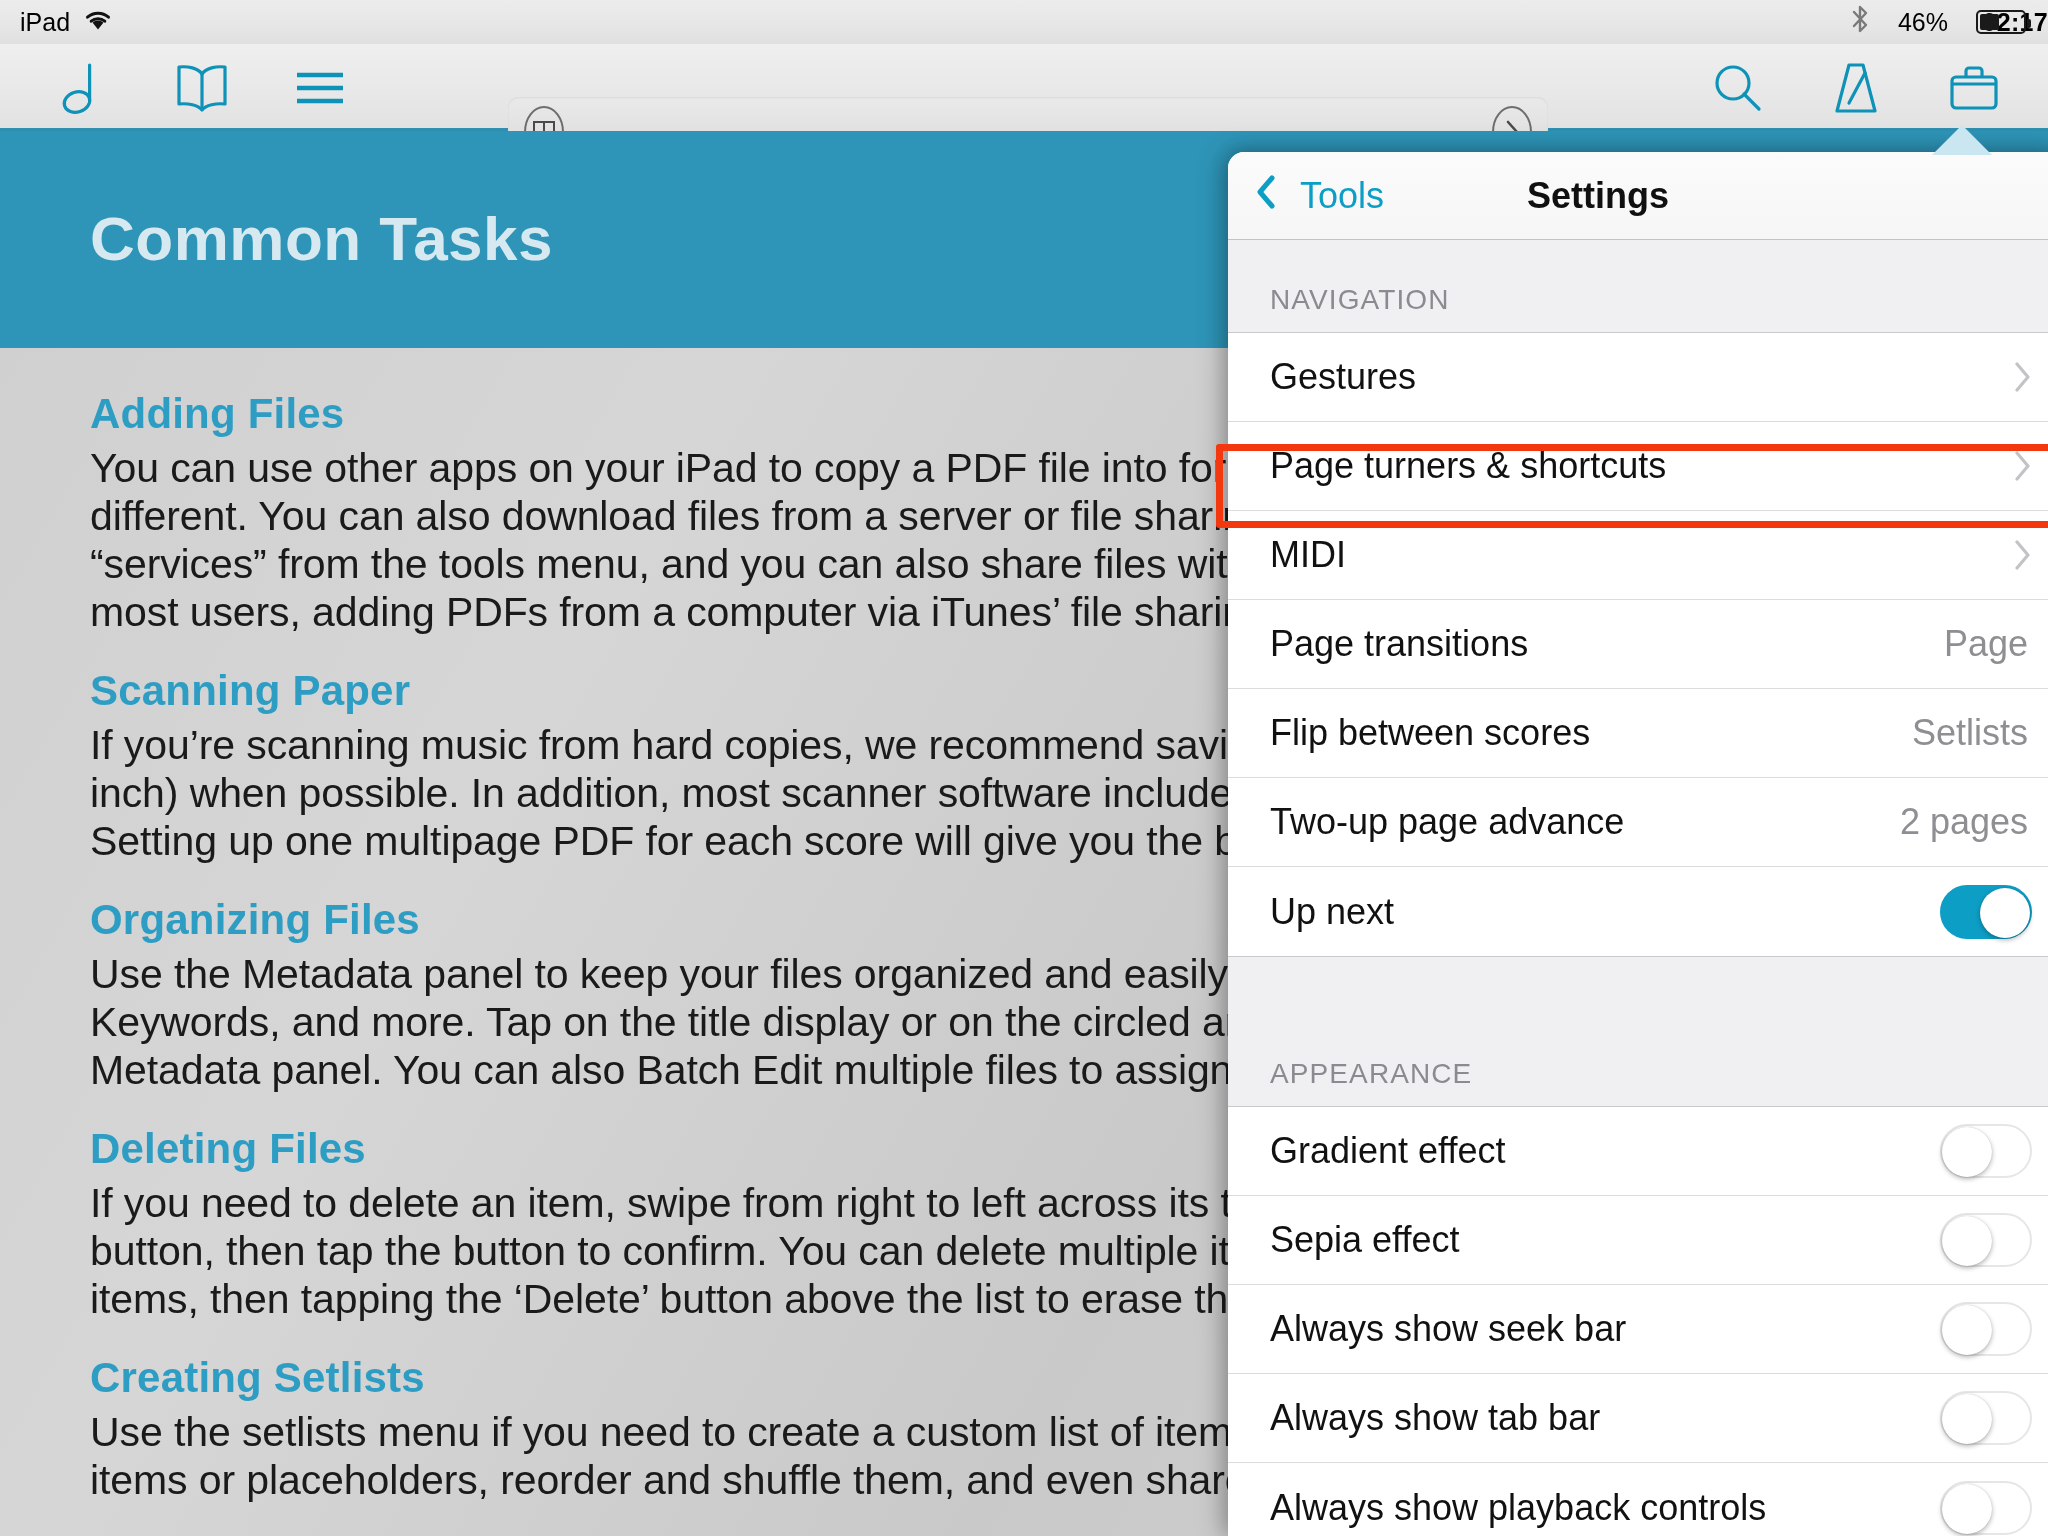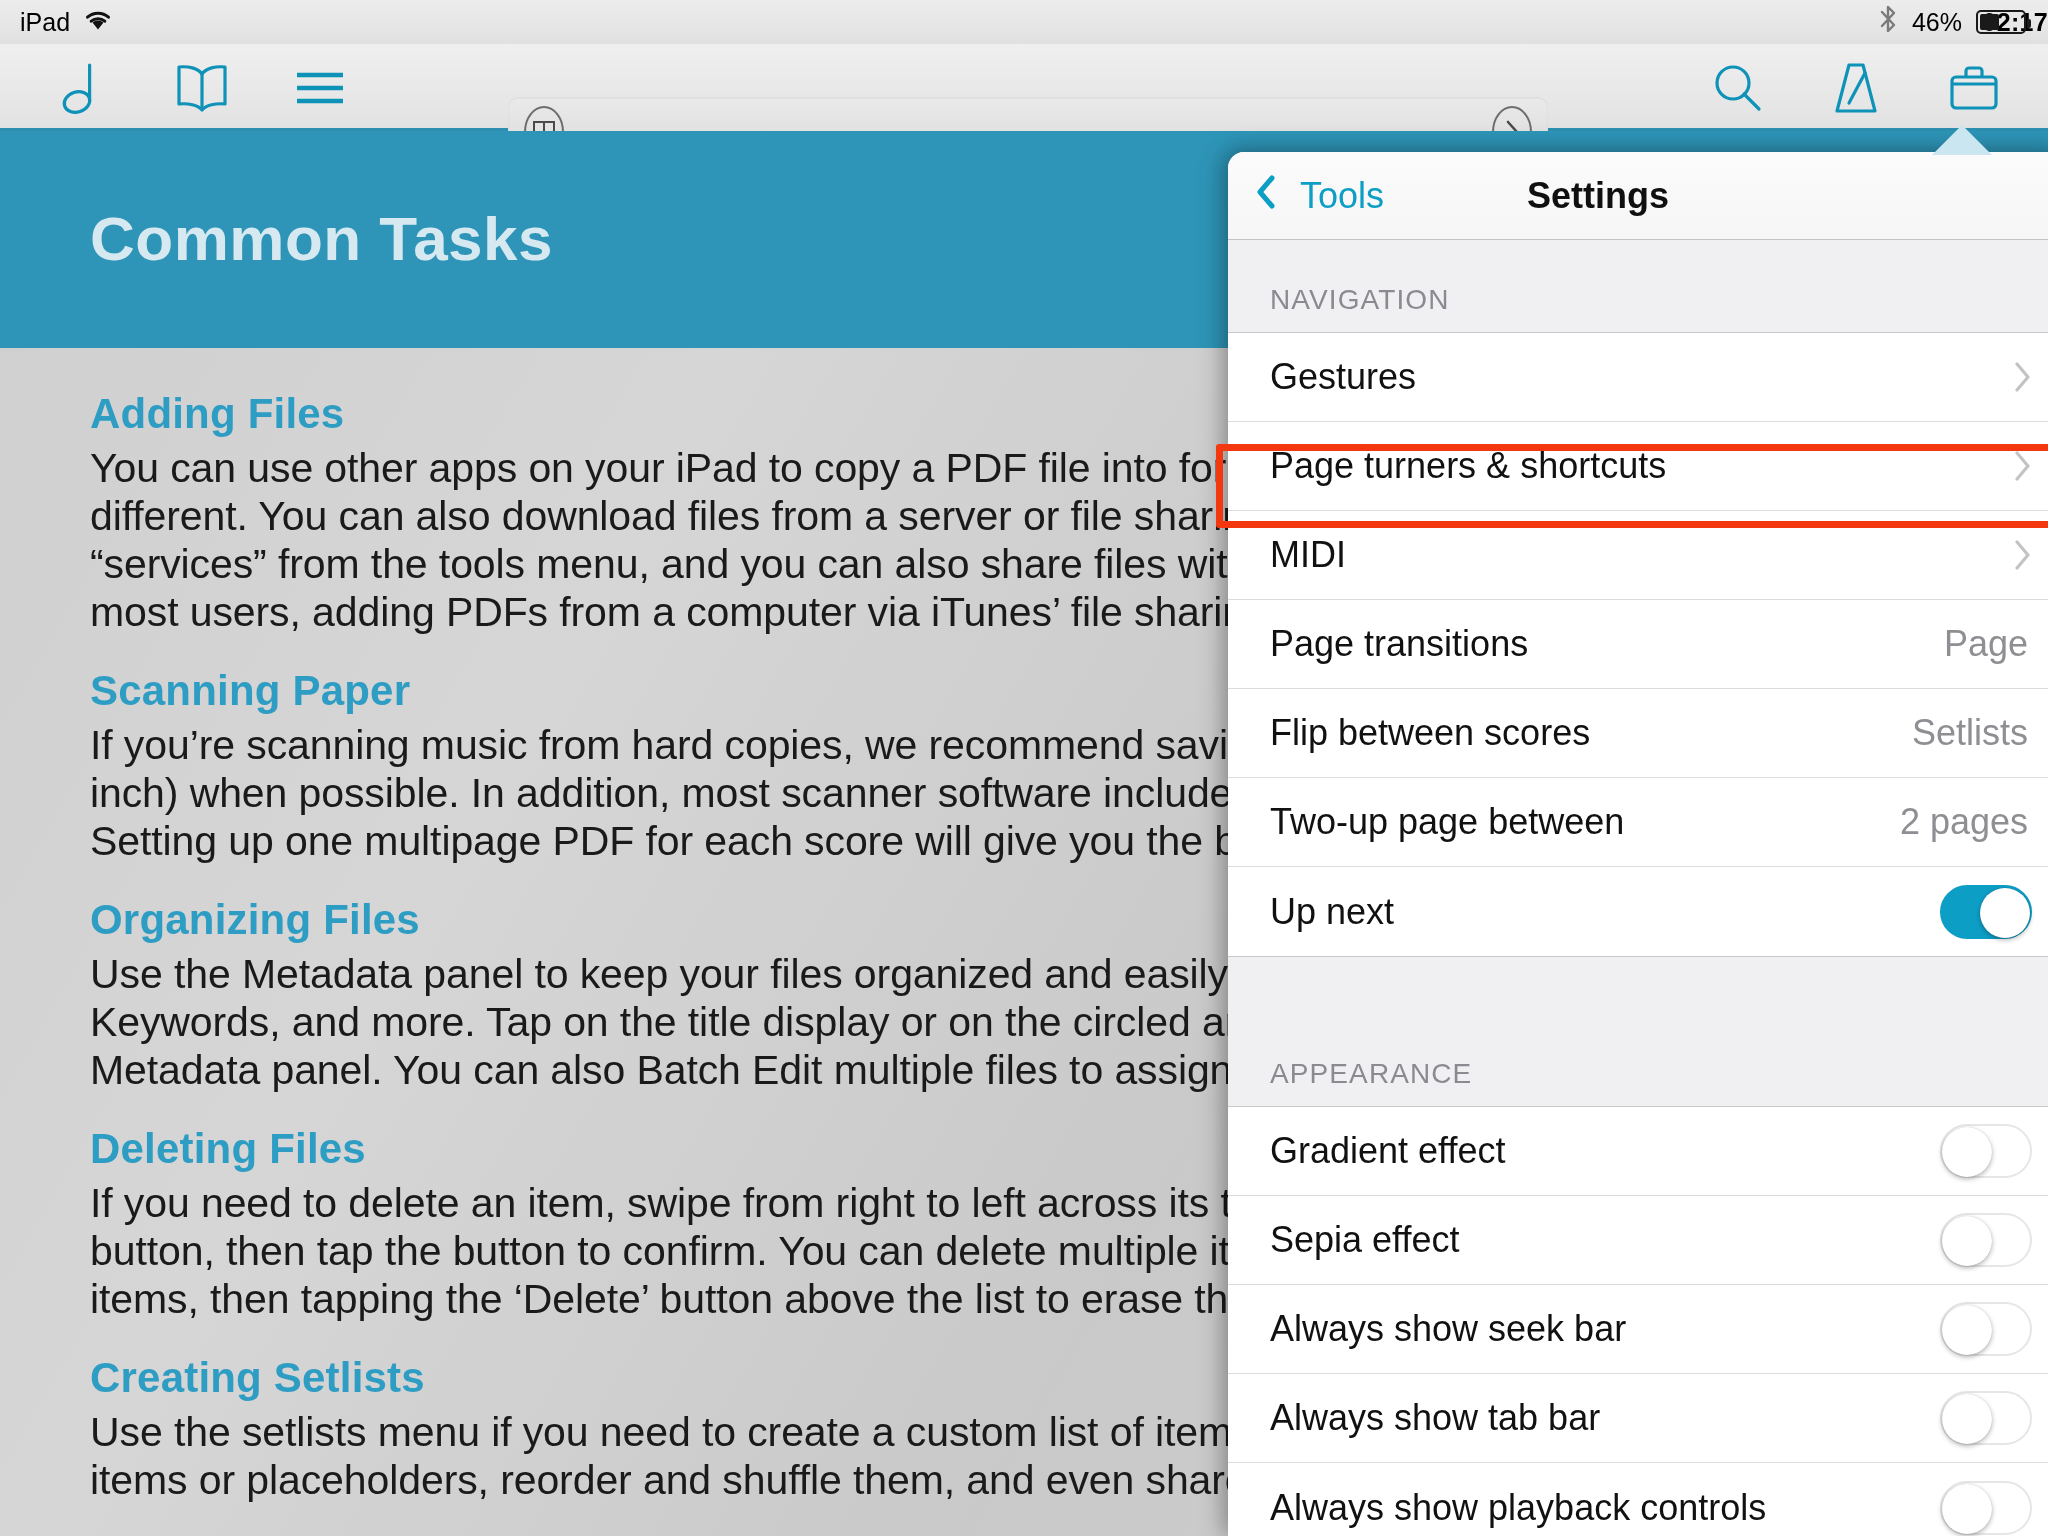--- a/index.html
+++ b/index.html
@@ -13,21 +13,21 @@
 
   
   .statusbar {
     position: absolute; top: 0; left: 0; width: 2048px; height: 44px;
     background: linear-gradient(to bottom, #ececec 0%, #e6e6e6 60%, #e0e0e0 100%);
     display: flex; align-items: center;
     font-size: 25px; color: #000;
   }
   .sb-left { position: absolute; left: 20px; display: flex; align-items: center; gap: 14px; }
   .sb-center { position: absolute; left: 0; width: 100%; text-align: right; font-weight: bold; font-size: 25px; letter-spacing: .3px; }
-  .sb-right { position: absolute; right: 22px; display: flex; align-items: center; gap: 14px; }
+  .sb-right { position: absolute; right: 22px; display: flex; align-items: center; gap: 28px; }
   .battery-shell {
     width: 50px; height: 24px; border: 2.5px solid #1a1a1a; border-radius: 5px;
     position: relative; display: inline-block;
   }
   .battery-shell::after {
     content: ""; position: absolute; right: -7px; top: 7px;
     width: 4px; height: 9px; background: #1a1a1a; border-radius: 0 2px 2px 0;
   }
   .battery-fill { position: absolute; left: 2px; top: 2px; bottom: 2px; background: #1a1a1a; border-radius: 2px; }
 
@@ -319,21 +319,21 @@
           </div>
           <div class="row">
             <div class="row-label">Page transitions</div>
             <div class="row-value">Page</div>
           </div>
           <div class="row">
             <div class="row-label">Flip between scores</div>
             <div class="row-value">Setlists</div>
           </div>
           <div class="row">
-            <div class="row-label">Two-up page between</div>
+            <div class="row-label">Two-up page advance</div>
             <div class="row-value">2 pages</div>
           </div>
           <div class="row">
             <div class="row-label">Up next</div>
             <div class="toggle on">
               <div class="knob"></div>
             </div>
           </div>
         </div>
         <div class="grp-gap"></div>

